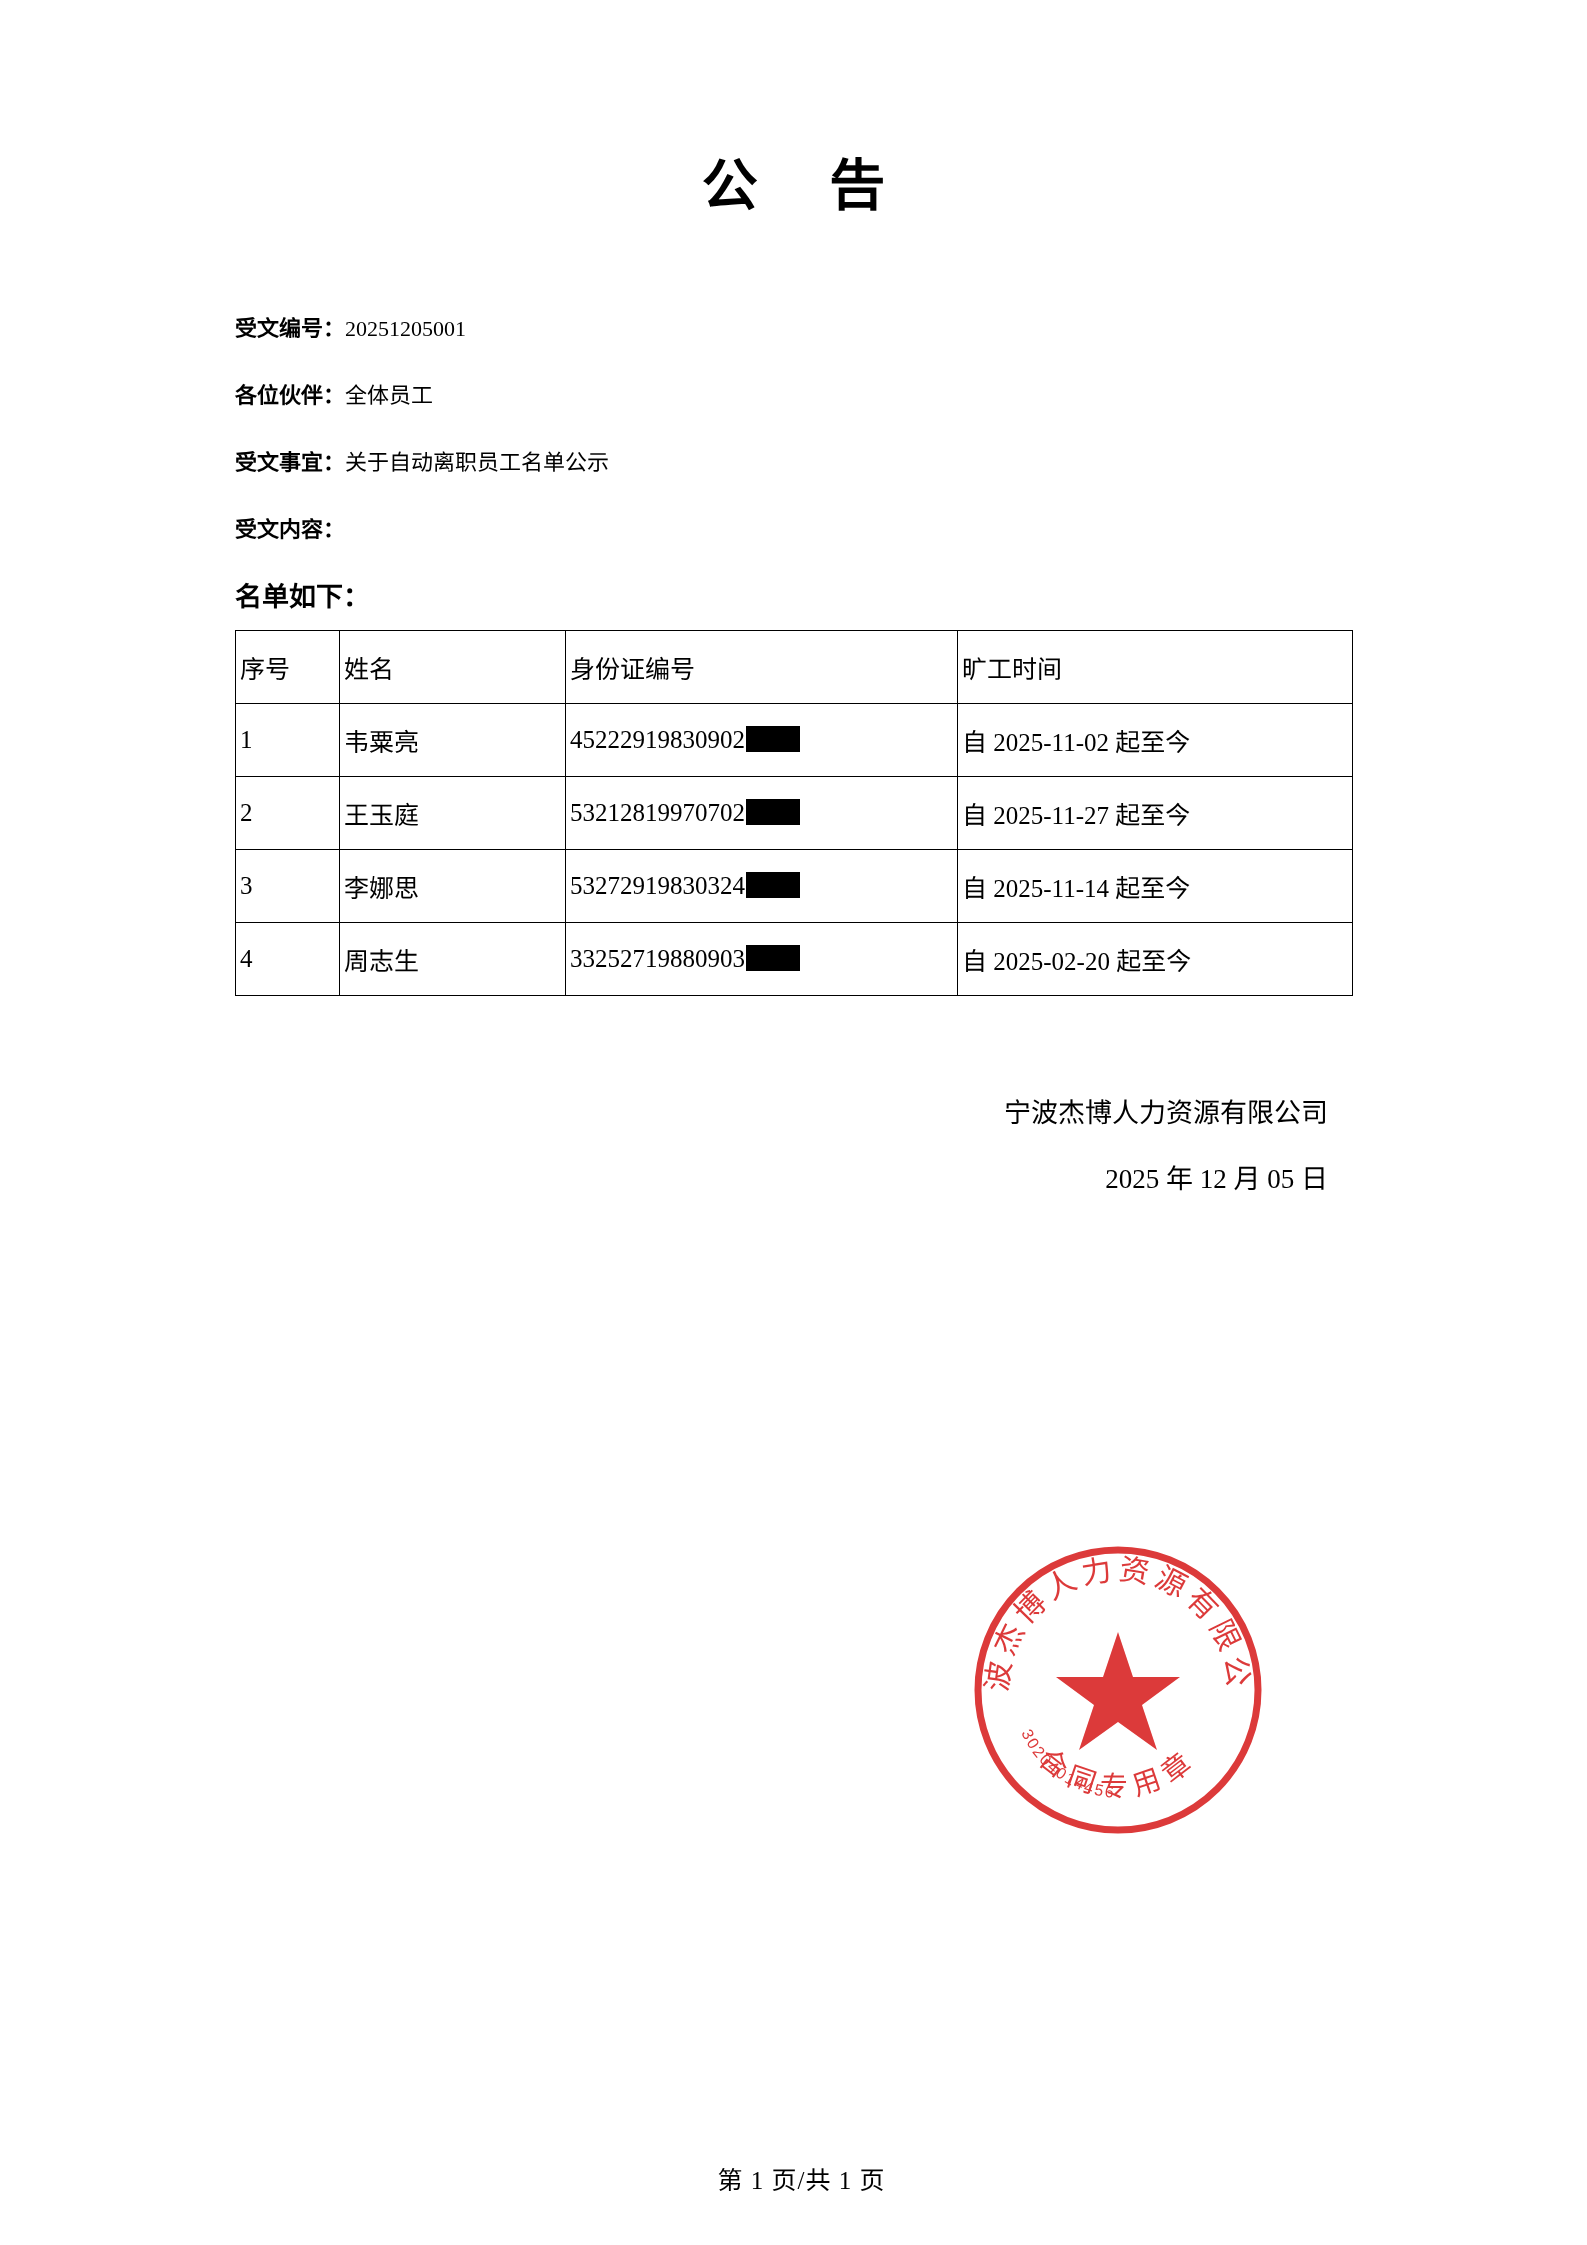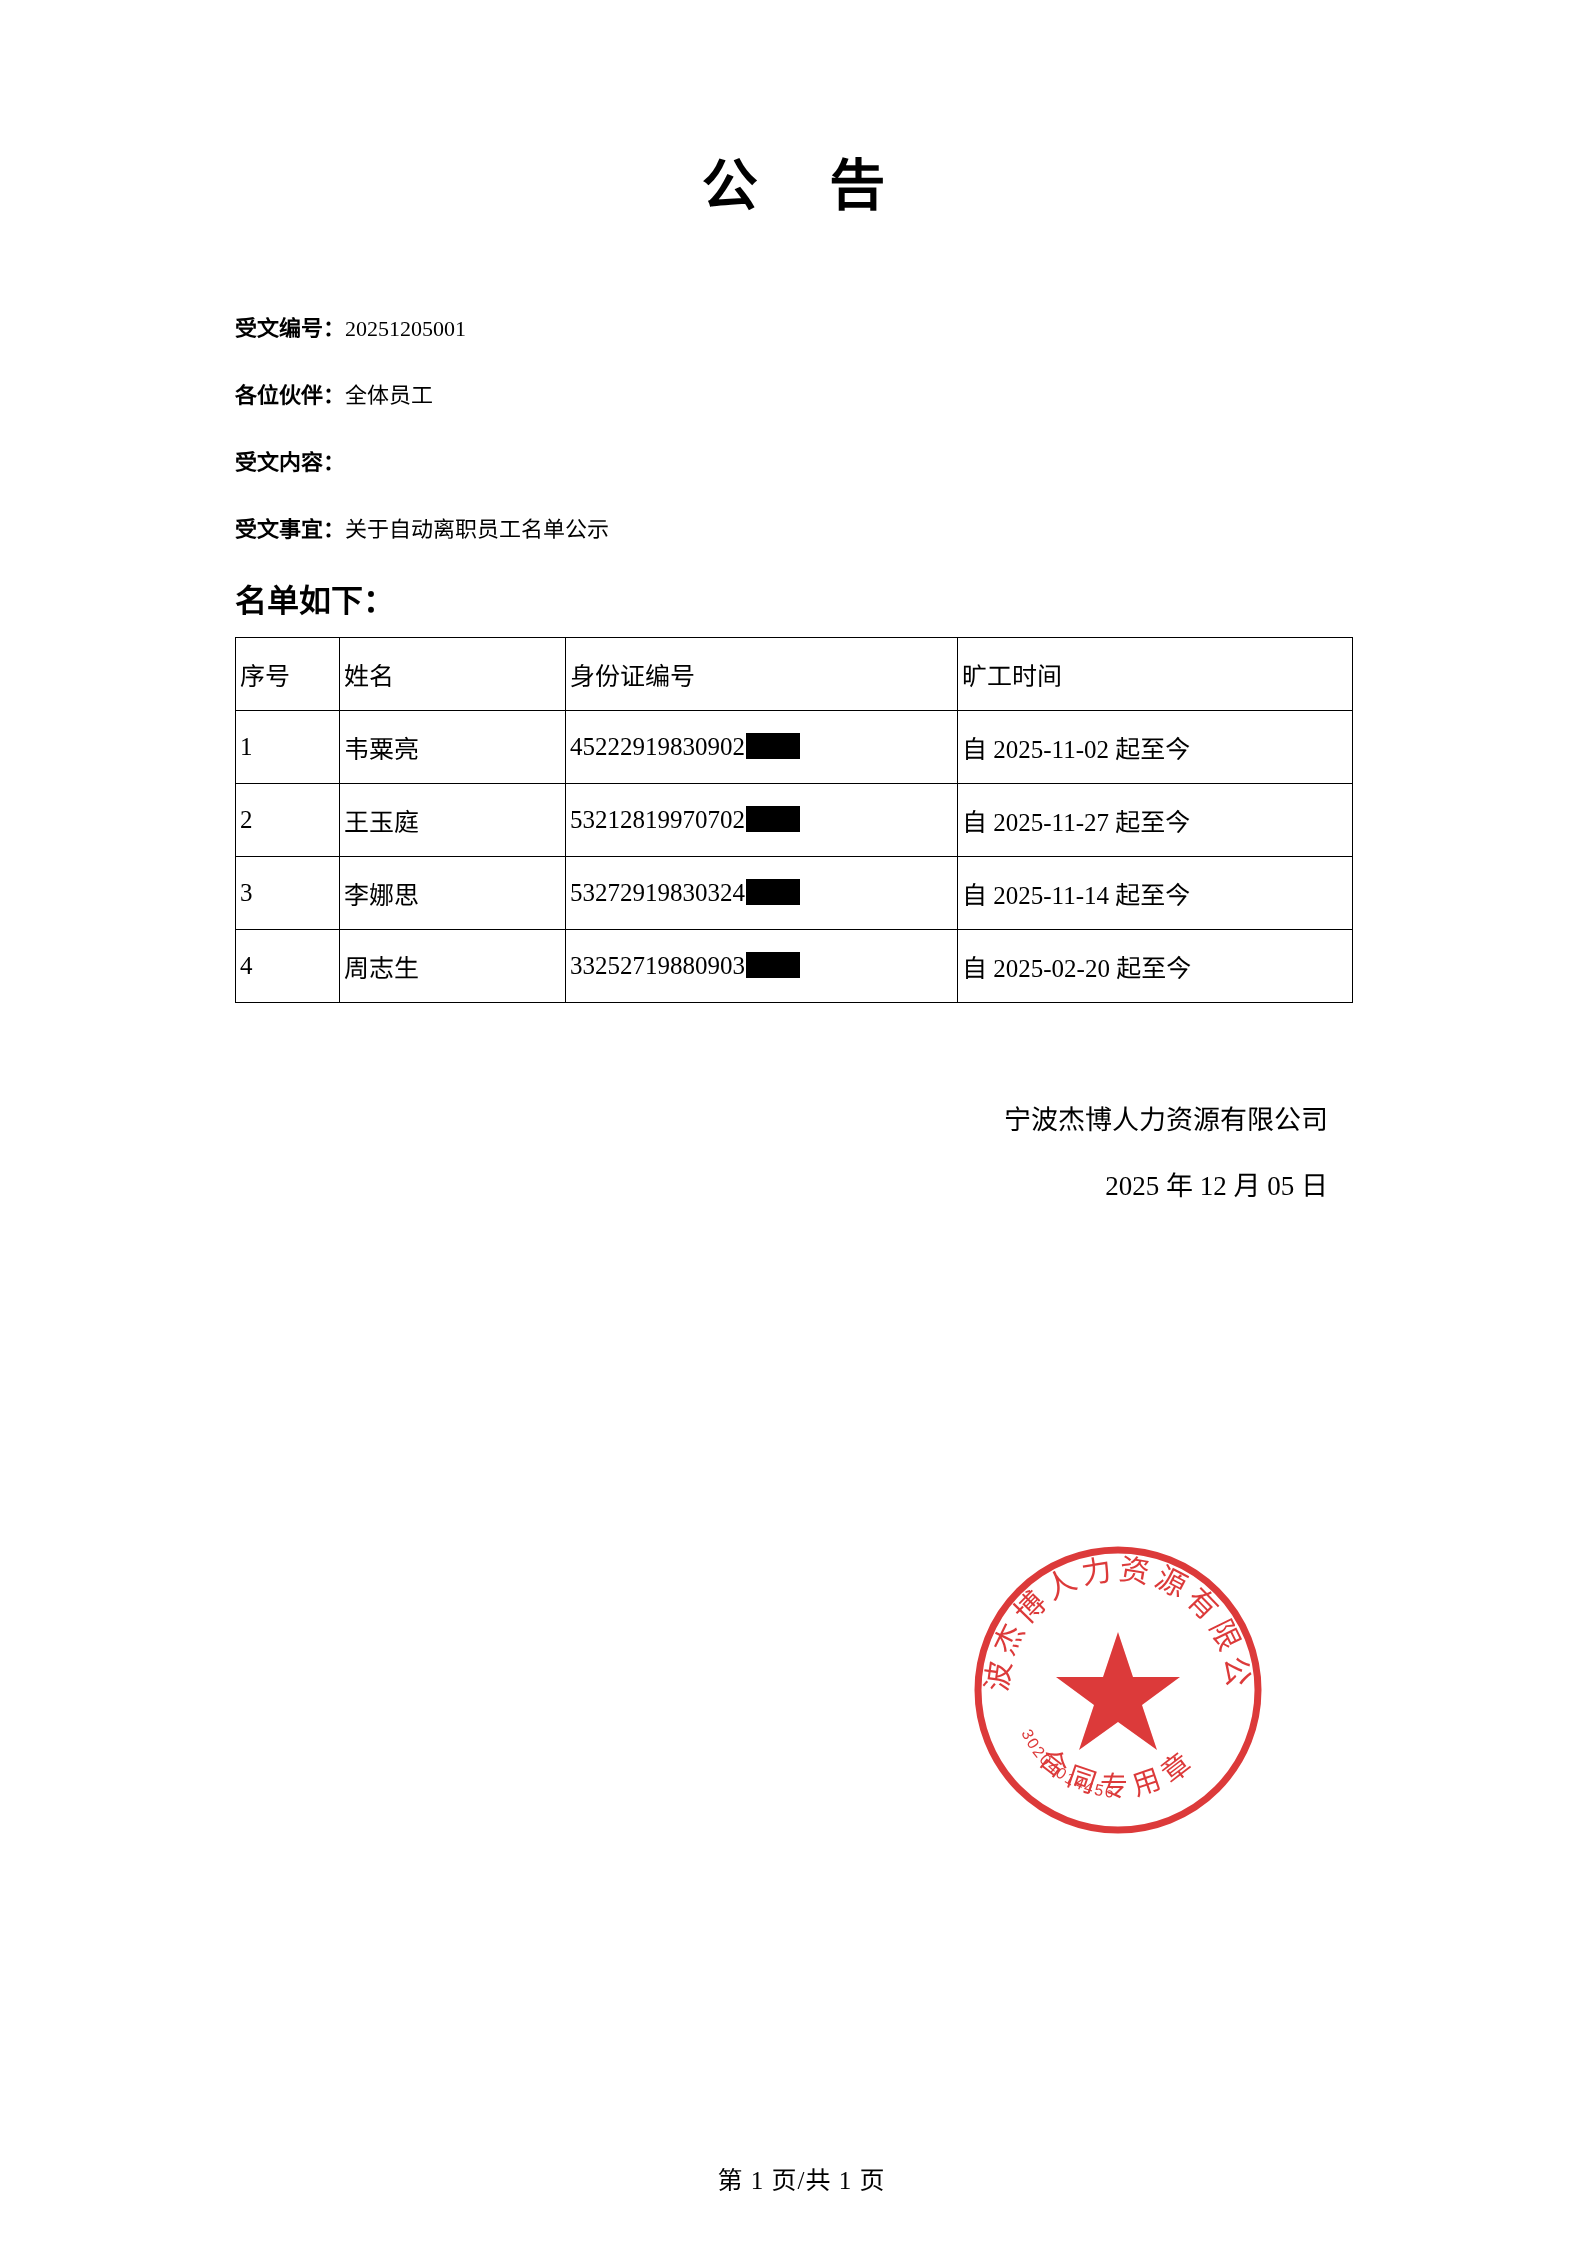--- a/index.html
+++ b/index.html
@@ -57,21 +57,21 @@
     line-height: 60px;
     text-align: justify;
     text-justify: inter-ideograph;
     text-indent: 58px;
     margin-top: 22px;
     margin-bottom: 0;
   }
   .list-label {
     font-weight: bold;
     font-family: "DejaVu Serif", "Liberation Serif", serif;
-    font-size: 32px;
+    font-size: 27px;
     margin-top: 34px;
   }
   table.list-table {
     border-collapse: collapse;
     width: 1117px;
     margin-top: 16px;
     table-layout: fixed;
   }
   table.list-table td, table.list-table th {
     border: 1px solid #000000;
@@ -140,25 +140,25 @@
 
   <div class="meta-line">
     <span class="meta-label">受文编号：</span><span class="meta-value">20251205001</span>
   </div>
 
   <div class="meta-line">
     <span class="meta-label">各位伙伴：</span><span class="meta-value">全体员工</span>
   </div>
 
   <div class="meta-line">
+    <span class="meta-label">受文事宜：</span><span class="meta-value">关于自动离职员工名单公示</span>
+  </div>
+
+  <div class="meta-line">
     <span class="meta-label">受文内容：</span><span class="meta-value"></span>
-  </div>
-
-  <div class="meta-line">
-    <span class="meta-label">受文事宜：</span><span class="meta-value">关于自动离职员工名单公示</span>
   </div>
 
 
 
   <div class="list-label">名单如下：</div>
 
   <table class="list-table">
     <colgroup>
       <col class="c-idx">
         <col class="c-name">

